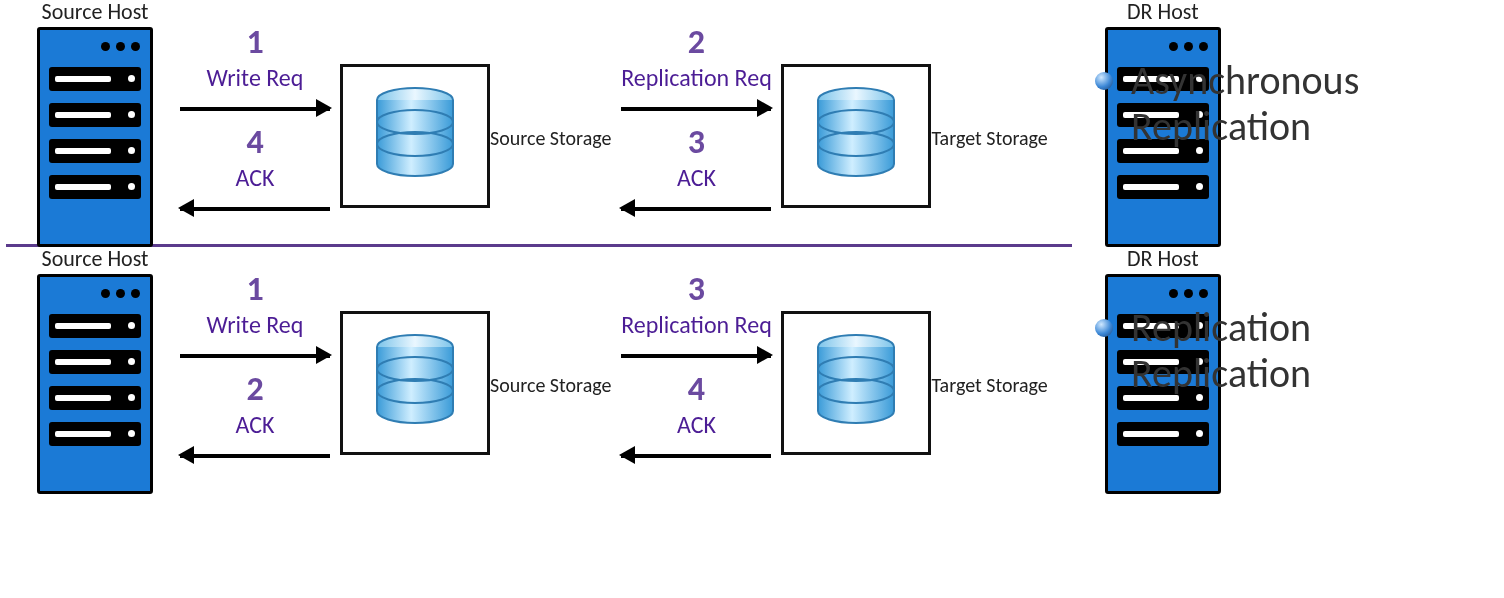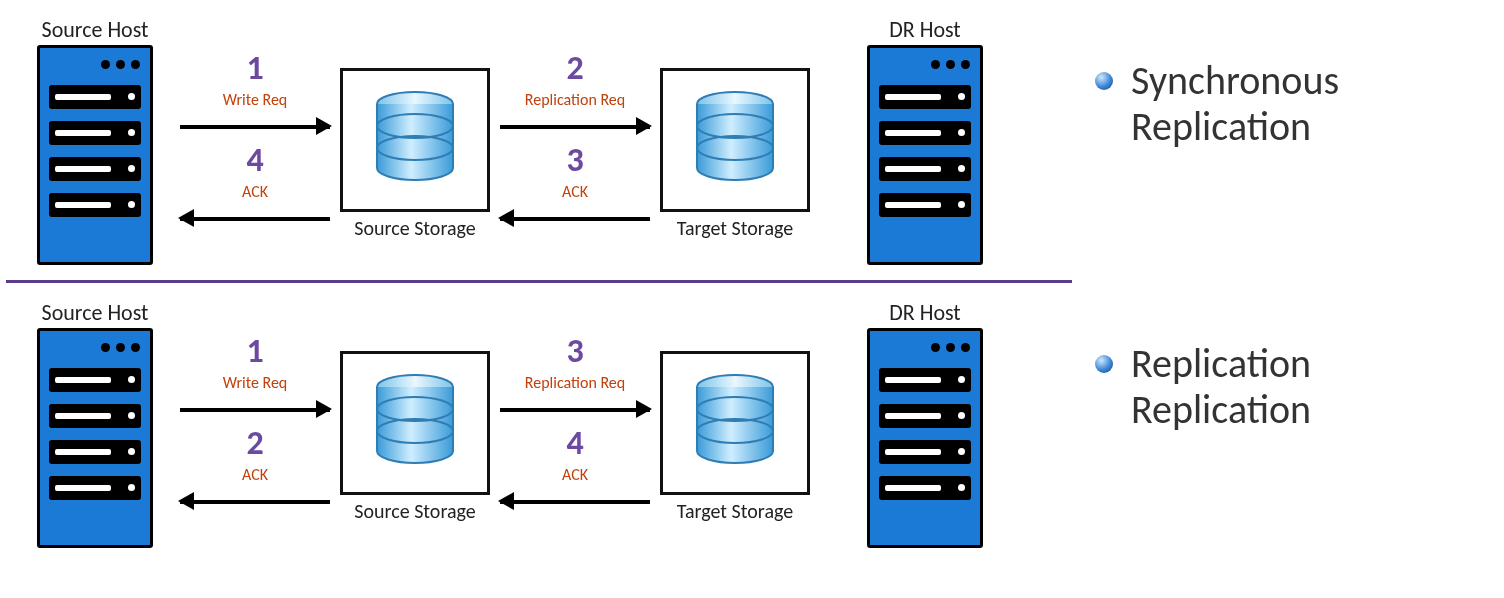--- a/index.html
+++ b/index.html
@@ -1,21 +1,21 @@
 <!DOCTYPE html>
 <html><head>
 <meta charset="utf-8">
 <style>
   * { box-sizing: border-box; margin: 0; padding: 0; }
   body { font-family: "Segoe UI", Calibri, Arial, sans-serif; background: #fff; width: 1504px; height: 598px; position: relative; }
 
   .row {
     display: flex;
     align-items: center;
-    height: 280px;
+    height: 244px;
     padding: 5px 0 5px 20px;
     position: relative;
   }
 
   .divider {
     height: 3px;
     background: #5b3b8c;
     width: 1066px;
     margin-left: 6px;
   }
@@ -43,41 +43,41 @@
     padding: 0 6px;
   }
   .drive .slot {
     width: 56px; height: 6px; background: #fff; border-radius: 2px;
   }
   .drive .led {
     width: 7px; height: 7px; border-radius:50%; background:#fff; margin-left:auto;
   }
 
   
-  .storage-group { display:flex; flex-direction:column; align-items:center; }
+  .storage-group { display:flex; flex-direction:row; align-items:center; }
   .storage-box {
     width: 150px; height: 144px;
     border: 3px solid #111;
     background: #fff;
     display:flex; align-items:center; justify-content:center;
   }
   .storage-label { font-size: 20px; color: #222; margin-top: 4px; }
 
   
   .db-svg { width: 84px; height: 100px; }
 
   
   .arrow-col {
     display:flex; flex-direction:column; justify-content:center;
     width: 170px; height: 200px;
     align-items: stretch;
     gap: 6px;
   }
   .step-num { color:#6b4aa0; font-size: 34px; font-weight: 700; text-align:center; line-height:1; }
-  .step-label { font-size: 16px; color:#c2410c; text-align:center; line-height:1.1; }
+  .step-label { font-size: 24px; color:#4c1d95; text-align:center; line-height:1.1; }
   .arrow-r, .arrow-l {
     position: relative; height: 18px; width: 150px; margin: 2px auto;
   }
   .arrow-r::before, .arrow-l::before {
     content:""; position:absolute; top:8px; left:0; right:0; height:4px; background:#000;
   }
   .arrow-r::after {
     content:""; position:absolute; right:-2px; top:0;
     border-left: 16px solid #000; border-top: 9px solid transparent; border-bottom: 9px solid transparent;
   }
@@ -215,21 +215,21 @@
       <div class="drive">
           <span class="slot"></span>
           <span class="led"></span>
         </div>
     </div>
   </div>
 
   <div class="caption" style="top:58px">
     <div class="bullet"></div>
     <div class="text">
-      <div>Synchronous</div>
+      <div>Asynchronous</div>
       <div>Replication</div>
     </div>
   </div>
 </div>
 
 <div class="divider"></div>
 
 <div class="row">
 
   <div class="host-group">

